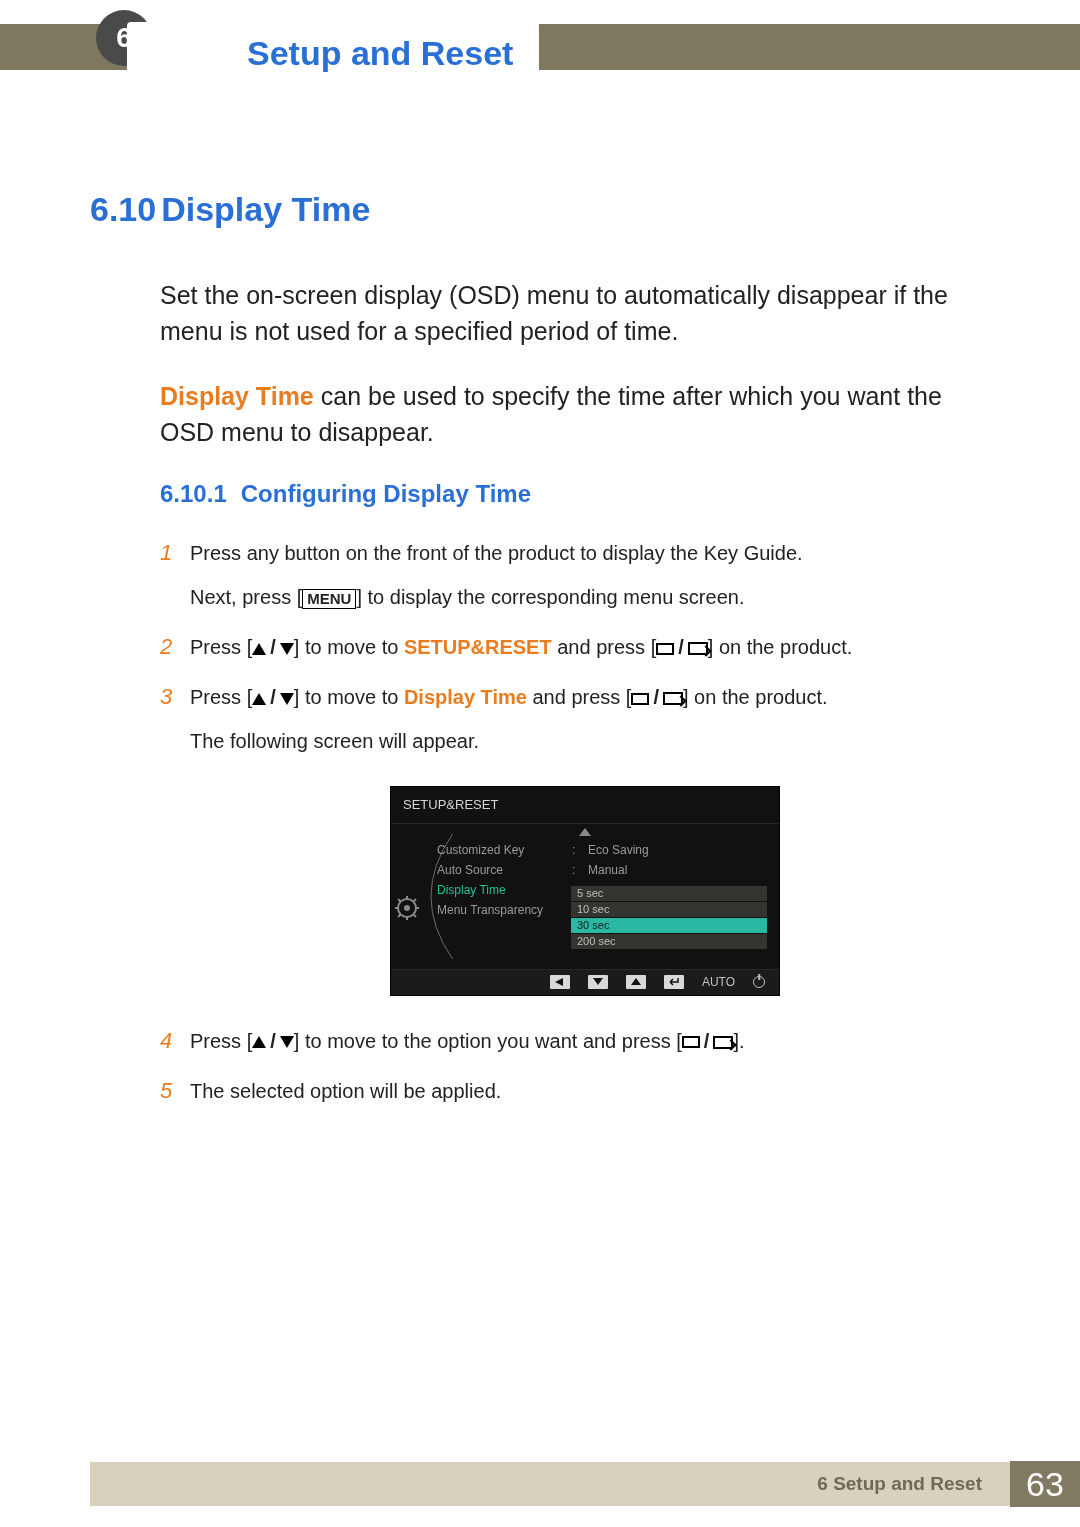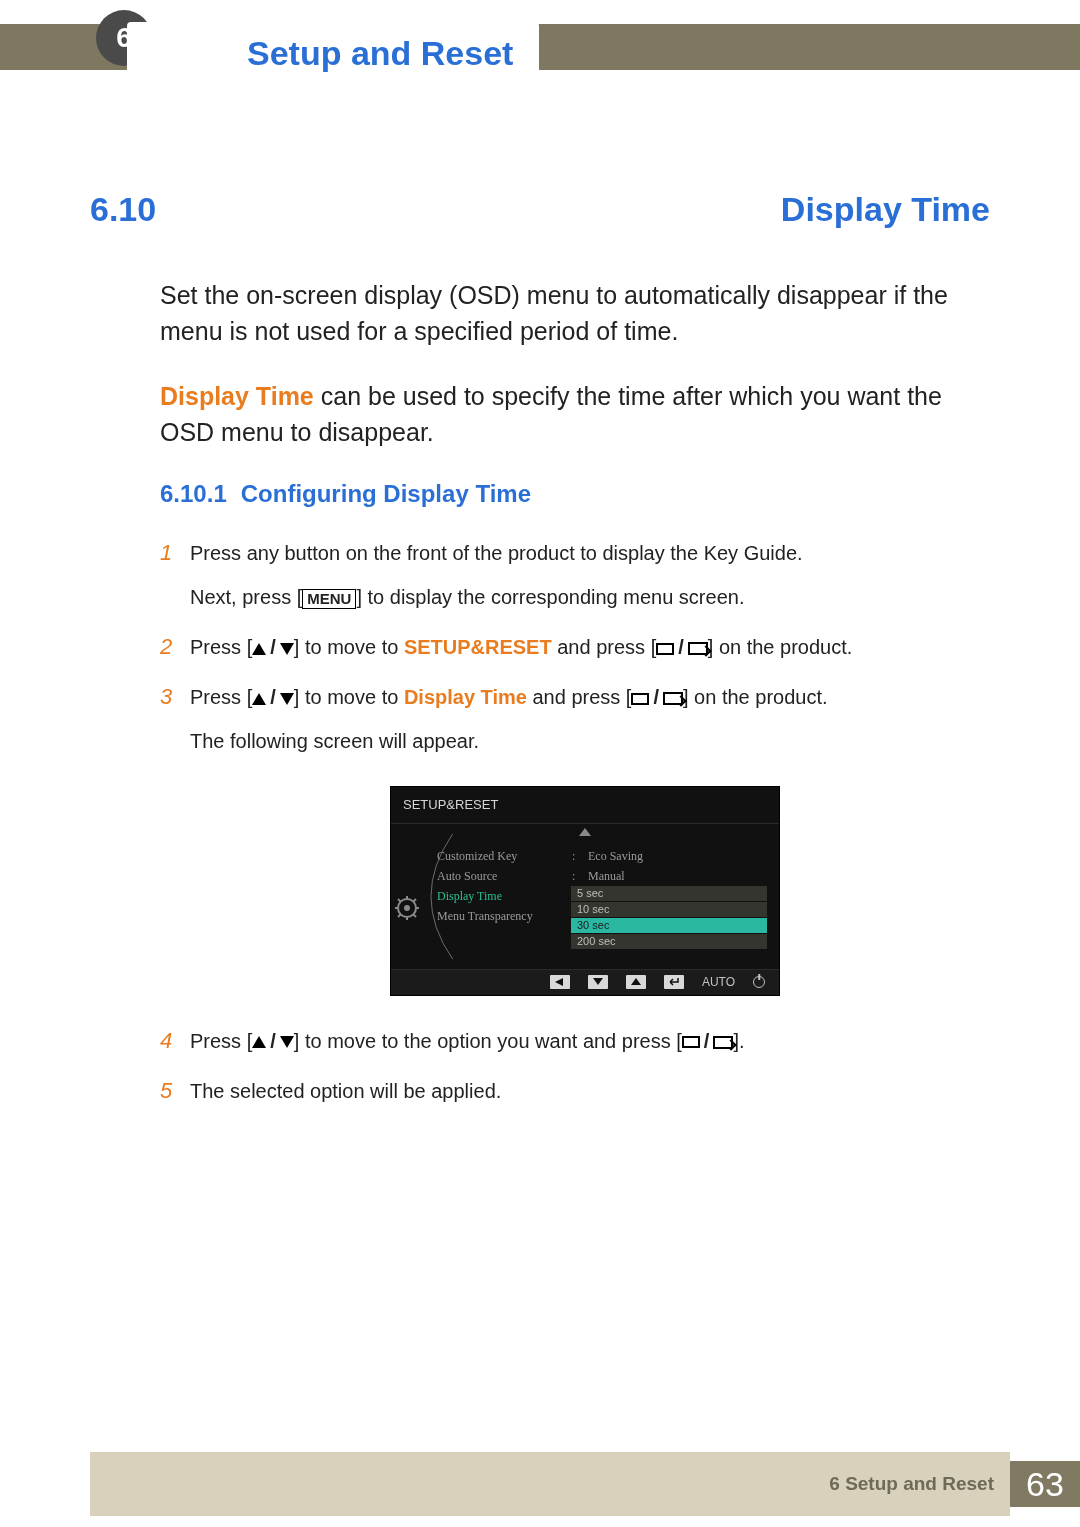--- a/index.html
+++ b/index.html
@@ -9,21 +9,21 @@
   
   .header-bar { position: absolute; top: 24px; left: 0; right: 0; height: 46px; background: #7f7861; }
   .header-tab { position: absolute; top: 22px; left: 90px; padding: 12px 26px 12px 120px; background: #fff; border-radius: 4px 4px 0 0; height: 48px; margin-left: 37px; }
   .header-tab-text { color: #2a6fd6; font-size: 34px; font-weight: 600; }
   .chapter-badge { position: absolute; left: 96px; top: 10px; width: 56px; height: 56px; border-radius: 50%; background: #4a4a4a; color: #fff; display: flex; align-items: center; justify-content: center; font-size: 28px; font-weight: bold; z-index: 0; }
   .header-tab { z-index: 1; }
 
   
   .body { position: absolute; top: 190px; left: 90px; right: 90px; }
 
-  .h1-row { display: flex; align-items: baseline; gap: 28px; margin-bottom: 48px; justify-content: space-between; }
+  .h1-row { display: flex; align-items: baseline; gap: 5px; margin-bottom: 48px; }
   .h1-num { color: #2a6fd6; font-size: 34px; font-weight: 600; }
   .h1-text { color: #2a6fd6; font-size: 34px; font-weight: 600; }
 
   .para { font-size: 25px; line-height: 1.45; color: #222; margin-left: 70px; margin-bottom: 28px; }
   .para .bold-orange { color: #e97c1e; font-weight: 700; }
 
   .h2-row { display: flex; align-items: baseline; gap: 14px; margin-left: 70px; margin-top: 30px; margin-bottom: 30px; }
   .h2-num { color: #2a6fd6; font-size: 24px; font-weight: 600; }
   .h2-text { color: #2a6fd6; font-size: 24px; font-weight: 600; }
 
@@ -45,40 +45,40 @@
   .subtext { margin-top: 14px; }
 
   
   .osd-wrap { margin: 30px 0 30px 200px; }
   .osd { width: 390px; background: #111112; color: #c8c8c8; font-size: 12px; font-family: Arial, sans-serif; border:1px solid #000; }
   .osd-title { padding: 8px 12px; color: #d5d5d5; font-size: 13px; border-bottom: 1px solid #2a2a2a; }
   .osd-body { position: relative; padding: 0; height: 145px; }
   .osd-arc { position:absolute; left: 22px; top: 10px; bottom: 10px; width: 60px; }
   .osd-arc svg { width:100%; height:100%; }
   .osd-gear { position:absolute; left: 4px; top: 72px; width: 24px; height:24px; }
-  .osd-rows { position:absolute; left: 46px; right: 10px; top: 22px; font-family: Liberation Serif, serif; }
+  .osd-rows { position:absolute; left: 46px; right: 10px; top: 16px; }
   .osd-row { display:flex; align-items:center; height: 20px; gap: 10px; }
   .osd-row .lbl { flex: 0 0 125px; color:#9a9a9a; font-size:12px; }
   .osd-row .col { color:#8f8f8f; width:6px; }
   .osd-row .val { color:#9a9a9a; font-size:12px; }
   .osd-row.active .lbl { color:#27c093; }
   .osd-drop { position:absolute; left: 180px; top: 62px; right: 12px; }
   .osd-opt { height:16px; padding: 0 6px; color:#bfbfbf; font-size:11px; background:#35352f; border-bottom:1px solid #111; display:flex; align-items:center; }
   .osd-opt.sel { background:#2bb8a3; color:#1b1b1b; }
   .osd-scroll-tri { position:absolute; left:50%; transform:translateX(-50%); top:4px; width:0;height:0;border-left:6px solid transparent;border-right:6px solid transparent;border-bottom:8px solid #8a8a8a; }
   .osd-bottom { height: 26px; background:#1b1b1b; border-top:1px solid #2a2a2a; display:flex; align-items:center; justify-content:flex-end; gap:18px; padding: 0 14px; }
   .osd-btn { width:20px; height:14px; background:#d9d9d9; display:flex; align-items:center; justify-content:center; border-radius:1px; }
   .osd-btn svg { display:block; }
   .osd-btn-label { color:#c0c0c0; font-size:12px; }
   .osd-power { width:12px;height:12px;border:1.5px solid #c0c0c0;border-radius:50%;position:relative;}
   .osd-power::after{content:"";position:absolute;top:-3px;left:50%;width:1.5px;height:6px;background:#c0c0c0;transform:translateX(-50%);}
 
   
   .footer { position:absolute; left:90px; right:0; bottom:20px; height:46px; display:flex; align-items:center; }
-  .footer-bar { flex:1; height:64px; background:#d8d2bd; display:flex; align-items:center; justify-content:flex-end; padding-right:16px; }
+  .footer-bar { flex:1; height:44px; background:#d8d2bd; display:flex; align-items:center; justify-content:flex-end; padding-right:28px; }
   .footer-text { color:#6f6a57; font-size:19px; font-weight:600; }
   .page-num-box { width:70px; height:46px; background:#807a63; color:#fff; display:flex; align-items:center; justify-content:center; font-size:34px; font-weight:400; }
 </style>
 </head>
 <body>
 
 <div class="page">
 
   <div class="header-bar"></div>
   <div class="chapter-badge">6</div>

